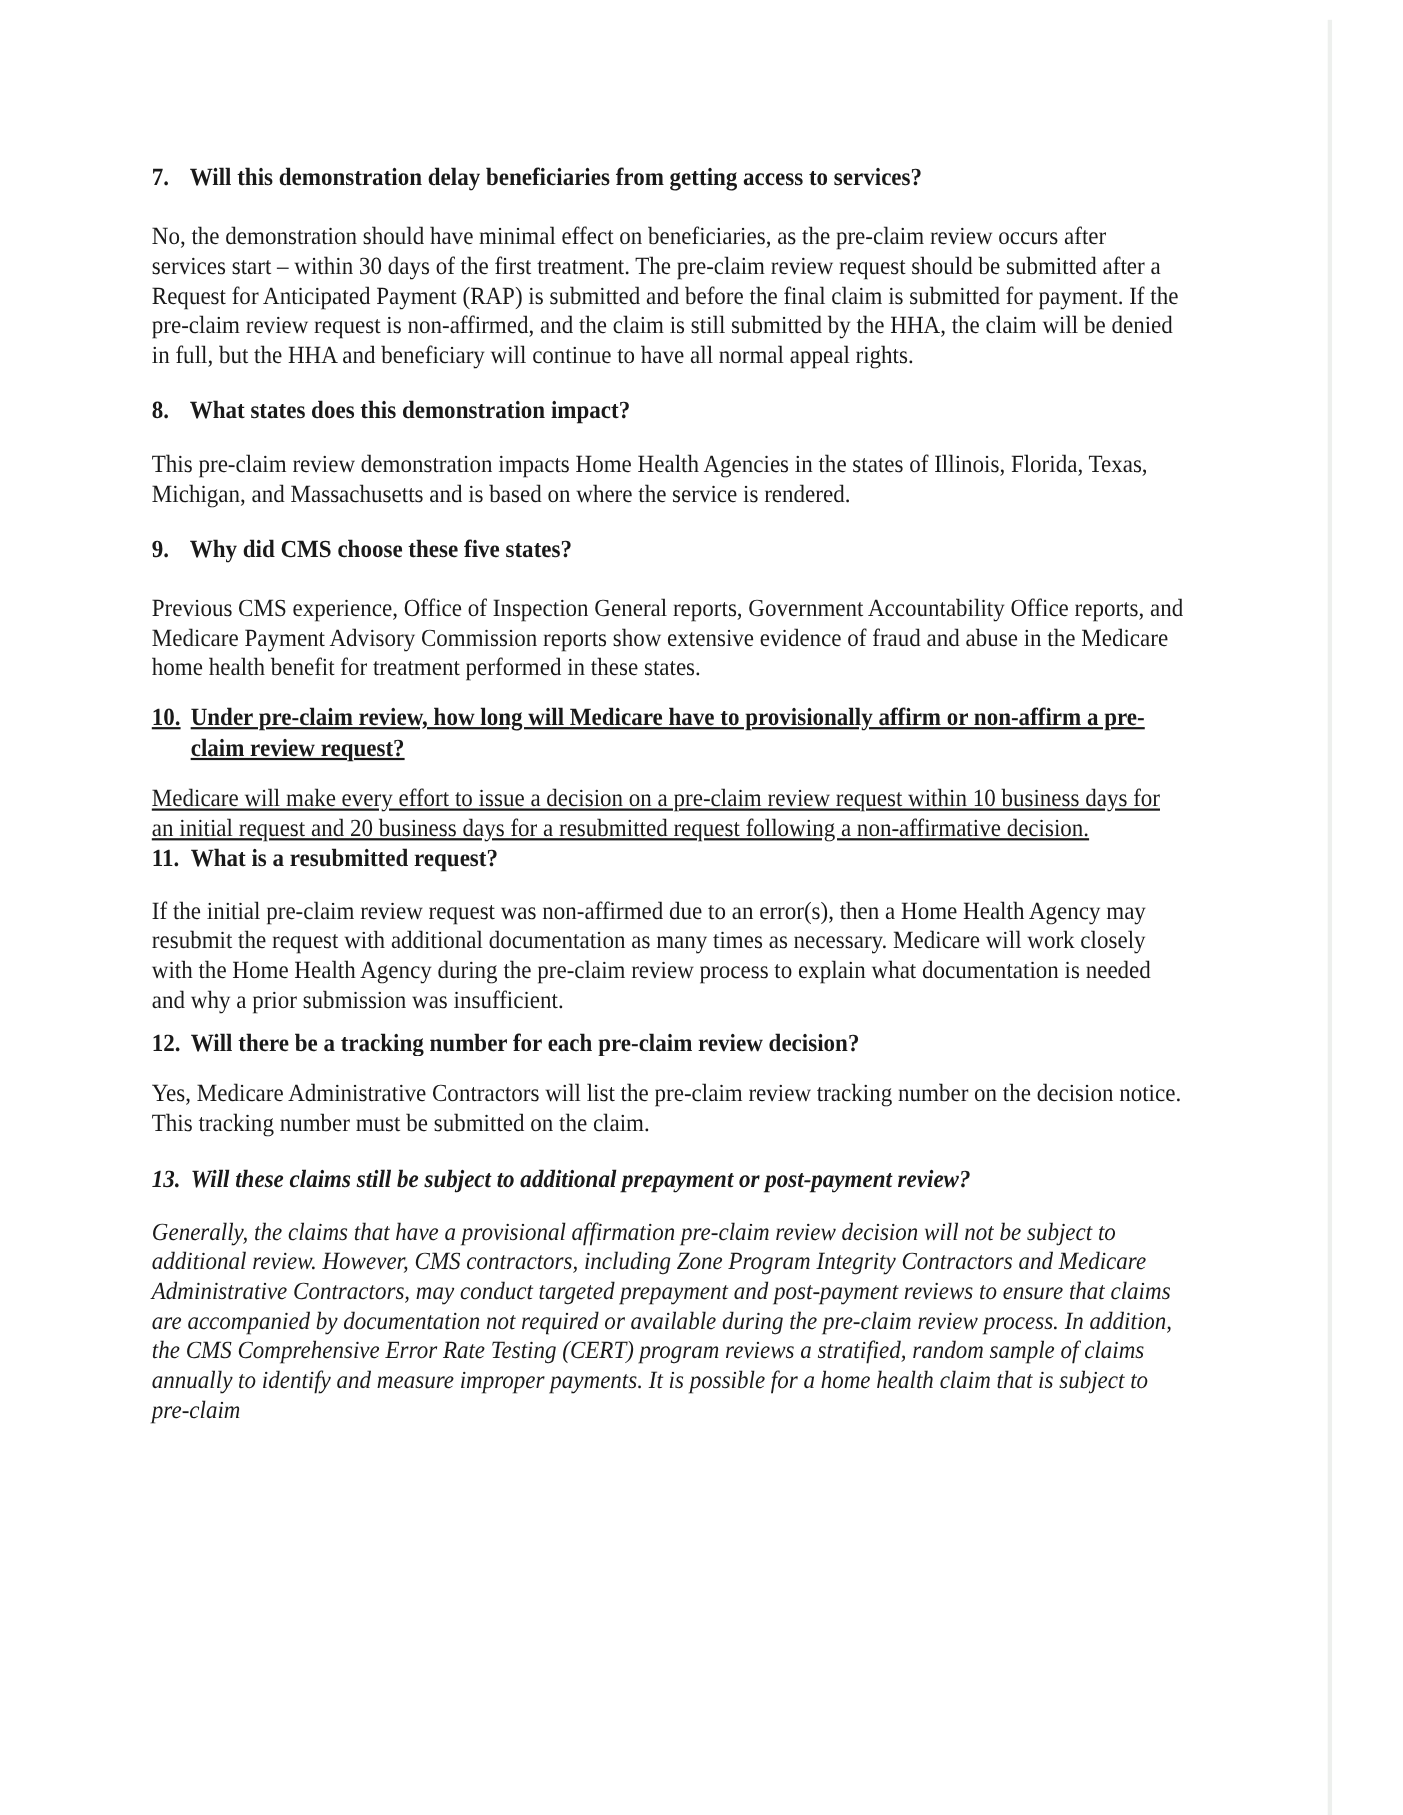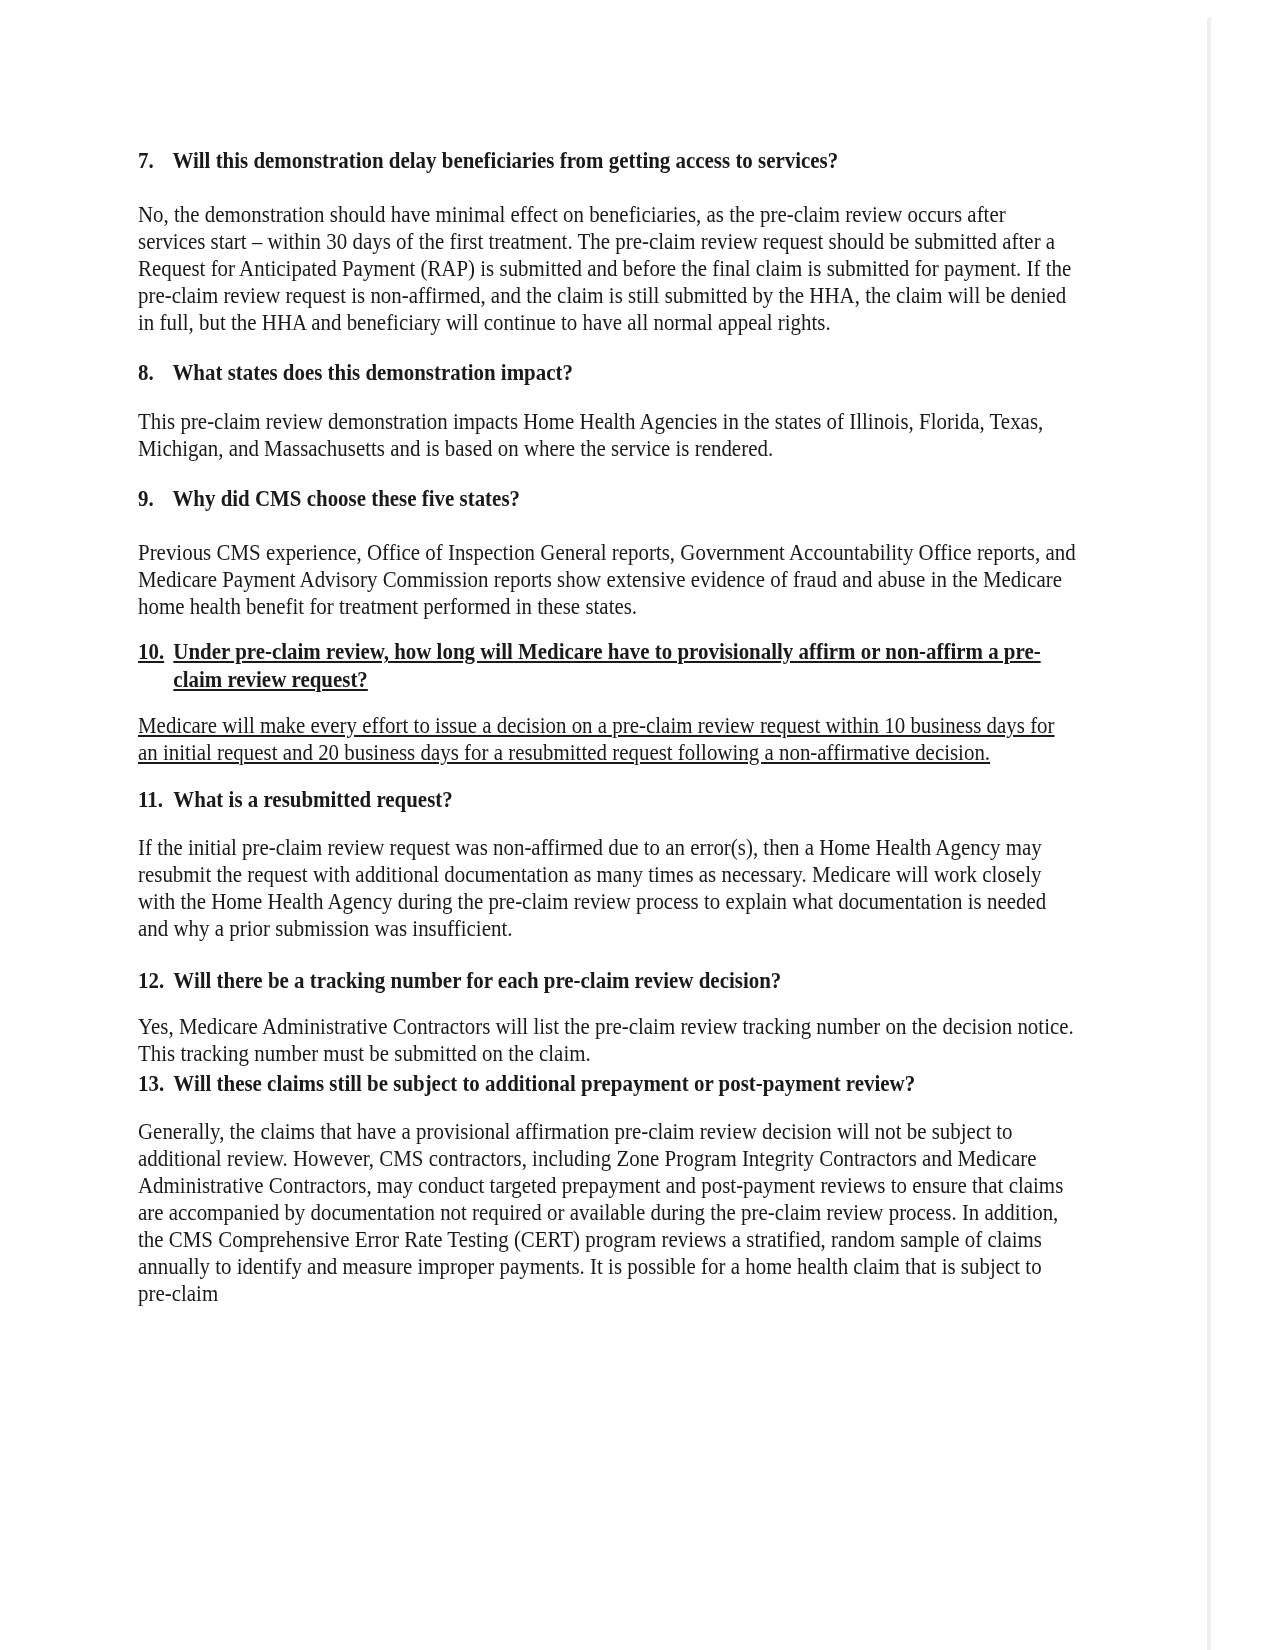--- a/index.html
+++ b/index.html
@@ -56,37 +56,37 @@
   </section>
 
   <section style="margin-top:18px;text-decoration:underline;">
     <h2 class="q">
       <span class="num wide">10.</span>
       <span class="txt">Under pre-claim review, how long will Medicare have to provisionally affirm or non-affirm a pre-claim review request?</span>
     </h2>
     <p class="a" style="margin-top:18px;">Medicare will make every effort to issue a decision on a pre-claim review request within 10 business days for an initial request and 20 business days for a resubmitted request following a non-affirmative decision.</p>
   </section>
 
-  <section style="margin-top:20px;">
+  <section style="">
     <h2 class="q">
       <span class="num wide">11.</span>
       <span class="txt">What is a resubmitted request?</span>
     </h2>
     <p class="a" style="margin-top:20px;">If the initial pre-claim review request was non-affirmed due to an error(s), then a Home Health Agency may resubmit the request with additional documentation as many times as necessary. Medicare will work closely with the Home Health Agency during the pre-claim review process to explain what documentation is needed and why a prior submission was insufficient.</p>
   </section>
 
-  <section style="margin-top:25px;">
+  <section style="margin-top:12px;">
     <h2 class="q">
       <span class="num wide">12.</span>
       <span class="txt">Will there be a tracking number for each pre-claim review decision?</span>
     </h2>
     <p class="a" style="margin-top:18px;">Yes, Medicare Administrative Contractors will list the pre-claim review tracking number on the decision notice.  This tracking number must be submitted on the claim.</p>
   </section>
 
-  <section style="margin-top:3px;">
+  <section style="margin-top:24px;font-style:italic;">
     <h2 class="q">
       <span class="num wide">13.</span>
       <span class="txt">Will these claims still be subject to additional prepayment or post-payment review?</span>
     </h2>
     <p class="a" style="margin-top:20px;">Generally, the claims that have a provisional affirmation pre-claim review decision will not be subject to additional review.  However, CMS contractors, including Zone Program Integrity Contractors and Medicare Administrative Contractors, may conduct targeted prepayment and post-payment reviews to ensure that claims are accompanied by documentation not required or available during the pre-claim review process.  In addition, the CMS Comprehensive Error Rate Testing (CERT) program reviews a stratified, random sample of claims annually to identify and measure improper payments.  It is possible for a home health claim that is subject to pre-claim</p>
   </section>
 
 </div>
 
 </body></html>

